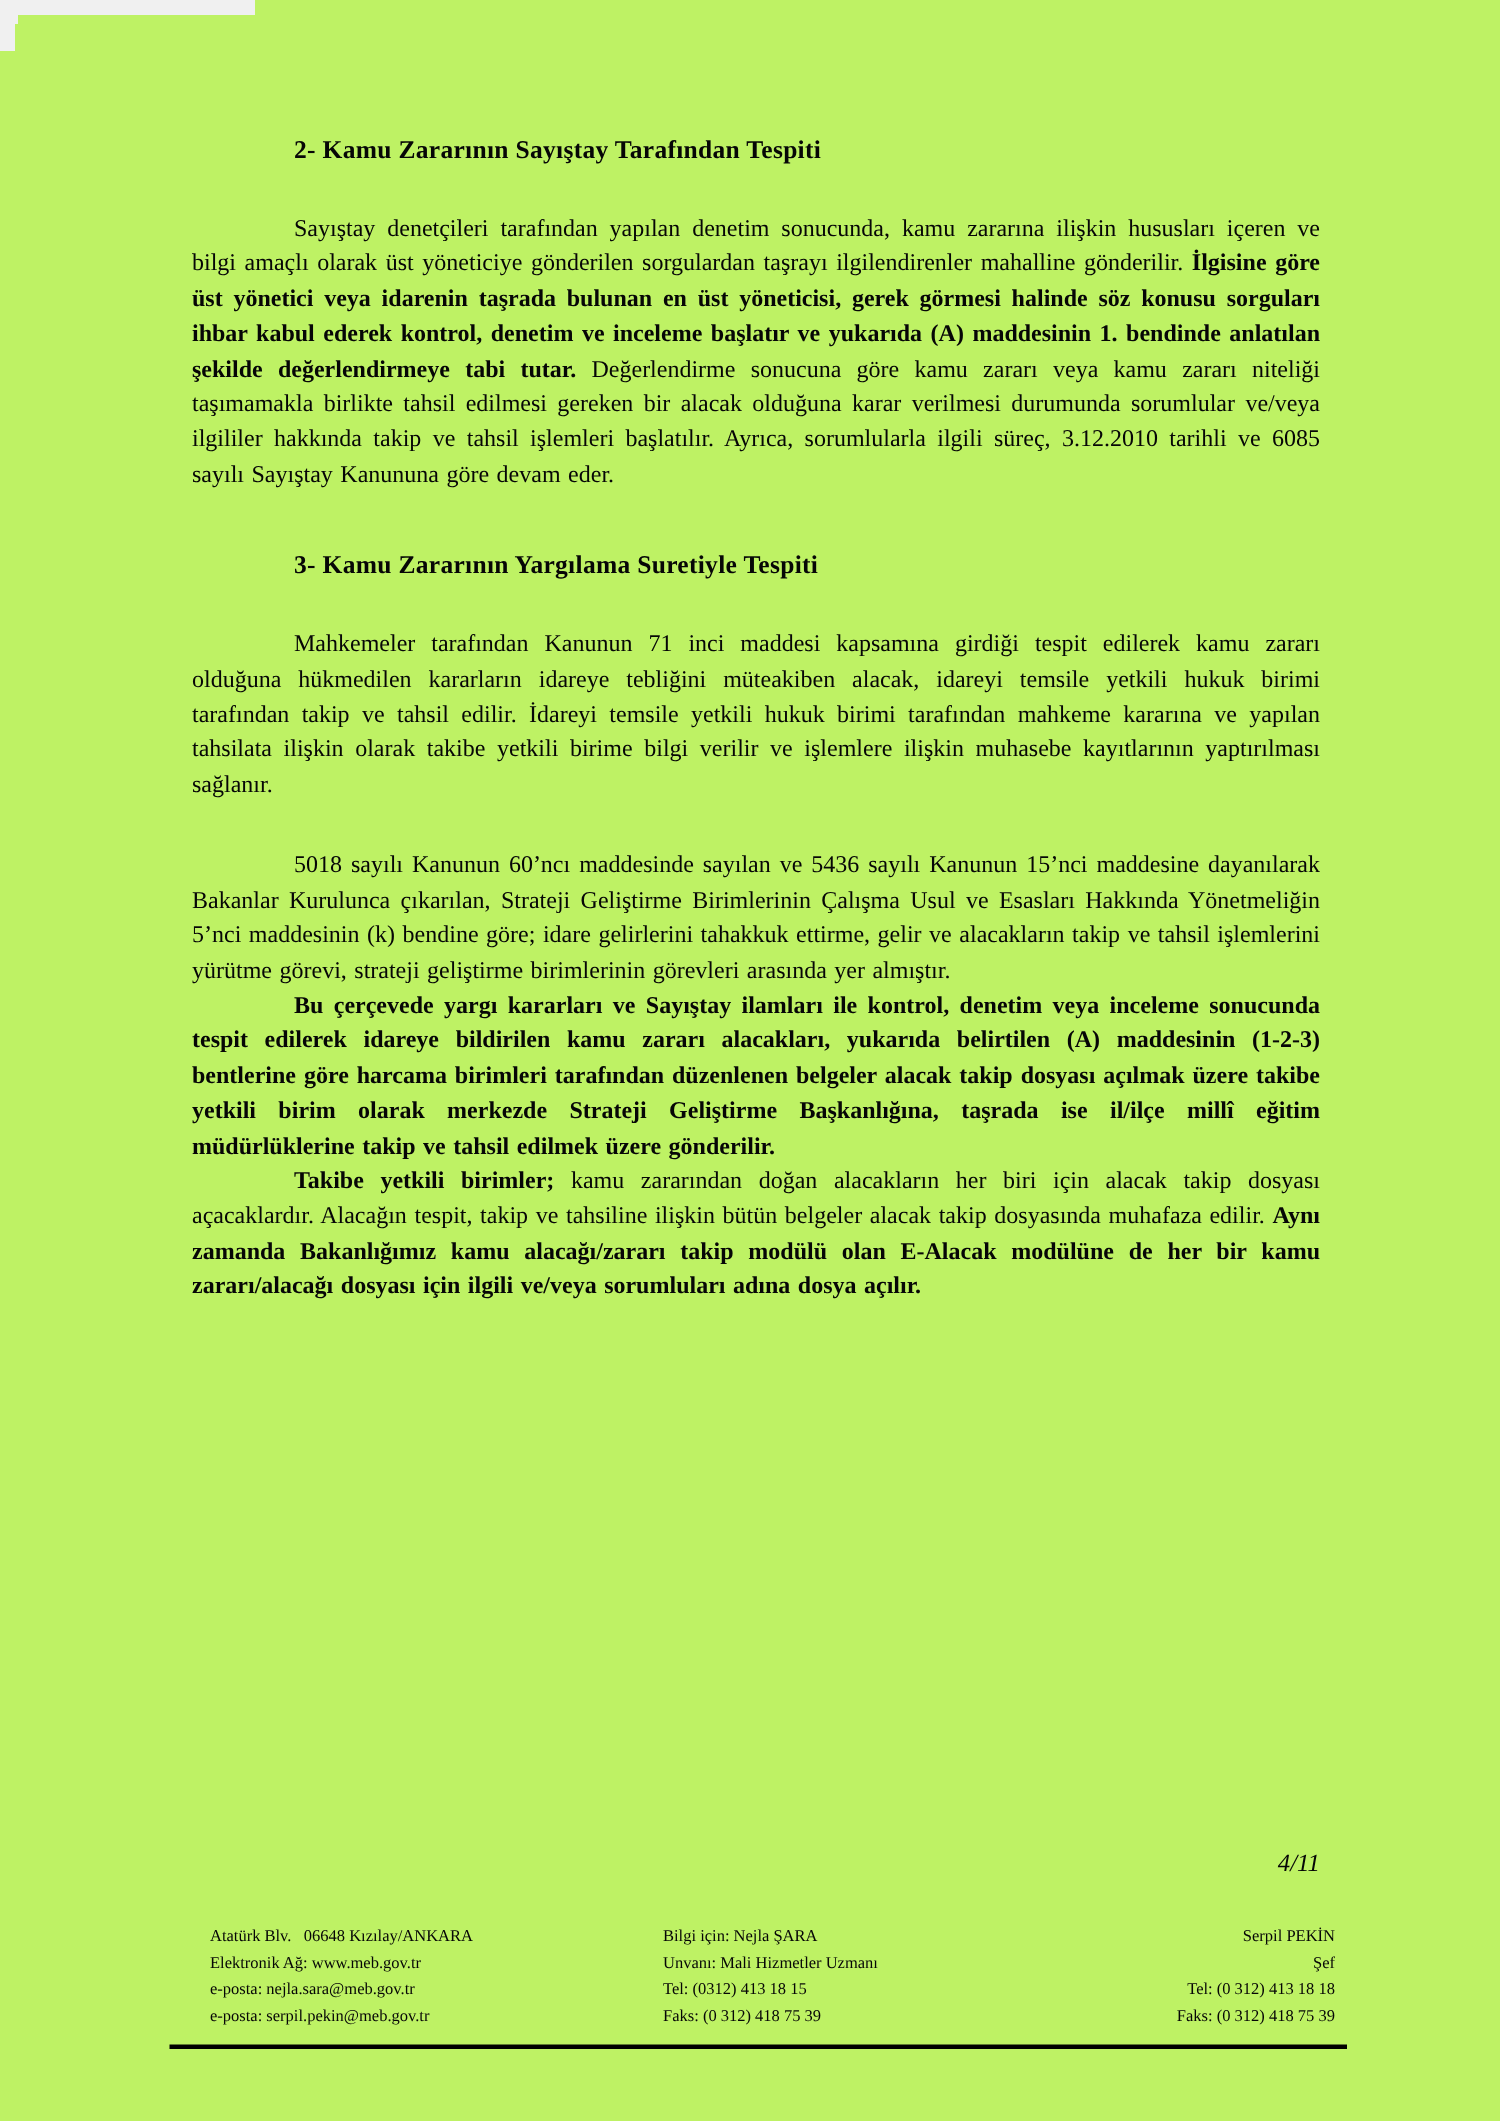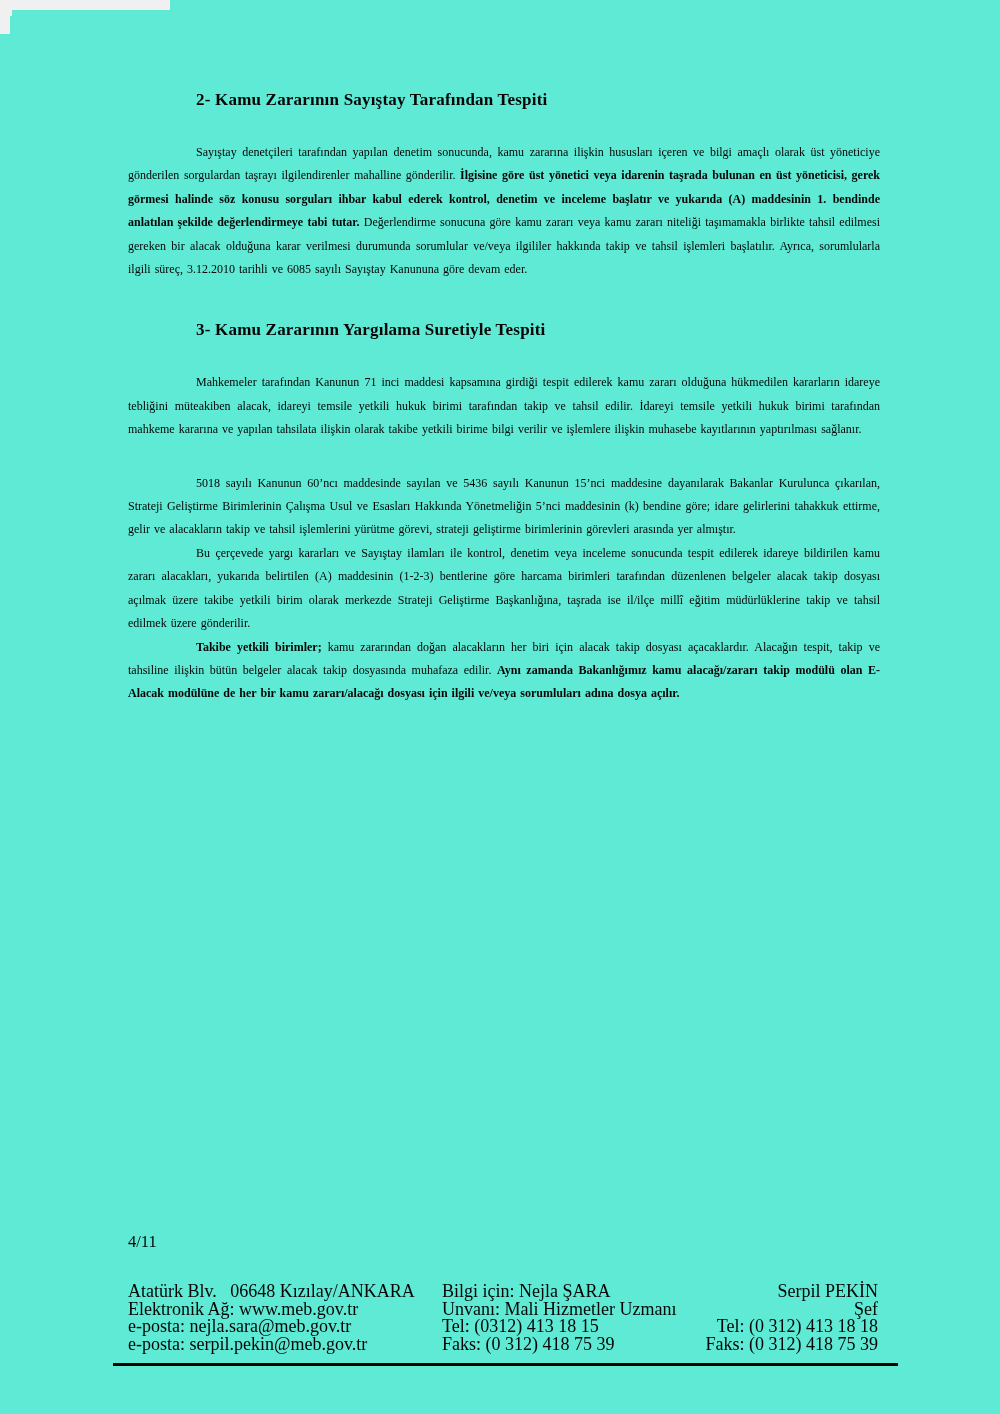--- a/index.html
+++ b/index.html
@@ -1,21 +1,21 @@
 <!DOCTYPE html>
 <html><head>
 <meta charset="utf-8">
 <style>
   * { box-sizing: border-box; }
   html, body { margin: 0; padding: 0; }
   body { width: 1000px; height: 1414px; background: #ffffff; }
   .page {
     position: relative;
     width: 1000px; height: 1414px;
-    background: #5eead4;
+    background: #bef264;
     color: #060606;
     font-family: "Liberation Serif", "DejaVu Serif", serif;
     overflow: hidden;
   }
   
   .artifact { position: absolute; background: #f0f0f0; }
   .a1 { left: 0; top: 160; width: 12px; height: 16px; }
   .a2 { left: 0; top: 198; width: 10px; height: 14px; }
   .a3 { left: 0; top: 250; width: 12px; height: 16px; }
   .a4 { left: 0; top: 296; width: 10px; height: 34px; }
@@ -29,45 +29,45 @@
     font-weight: bold;
     padding-left: 68px;
     letter-spacing: 0.2px;
     line-height: 23px;
   }
   .hd-3 { margin-top: 37px; }
   .hd-b { margin-top: 37px; font-size: 17.5px; }
 
   .para {
     margin: 0;
-    font-size: 12px;
+    font-size: 16px;
     line-height: 23.4px;
     text-align: justify;
     text-indent: 68px;
     word-spacing: 1px;
   }
   .after-hd { margin-top: 30px; }
-  .bold-para { font-weight: normal; }
+  .bold-para { font-weight: bold; }
   .b { font-weight: bold; }
 
   .pagenum {
     position: absolute;
     left: 128px; top: 1232px; width: 752px;
-    text-align: left;
+    text-align: right;
     font-size: 16.5px;
+    font-style: italic;
   }
 
   .footer {
     position: absolute;
-    left: 128px; top: 1283px; width: 750px;
+    left: 140px; top: 1283px; width: 750px;
     display: flex;
-    font-size: 18px;
+    font-size: 11px;
     line-height: 17.5px;
     white-space: nowrap;
-    gap: 12px;
   }
   .fcol-left  { flex: 0 0 302px; }
   .fcol-mid   { flex: 1 1 auto; }
   .fcol-right { flex: 0 0 auto; text-align: right; }
 
   .rule {
     position: absolute;
     left: 113px; top: 1363px; width: 785px; height: 3px;
     background: #000000;
   }

